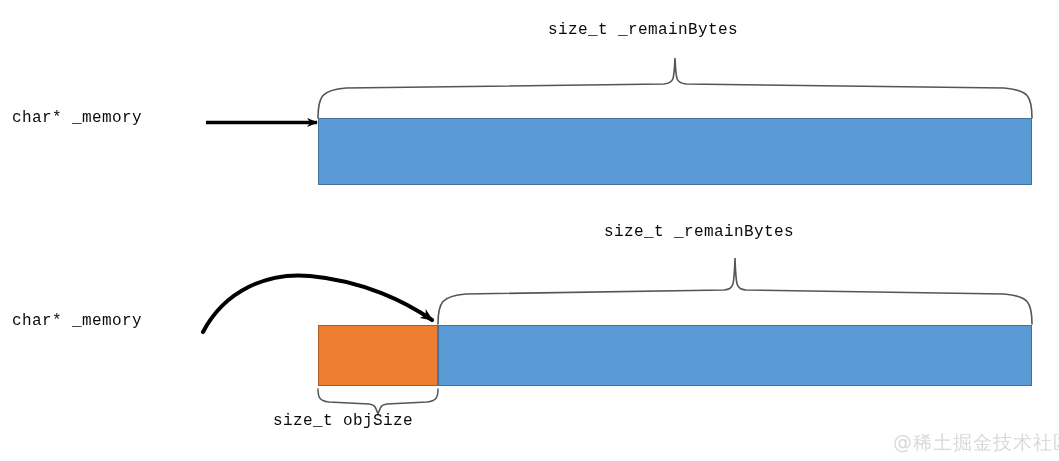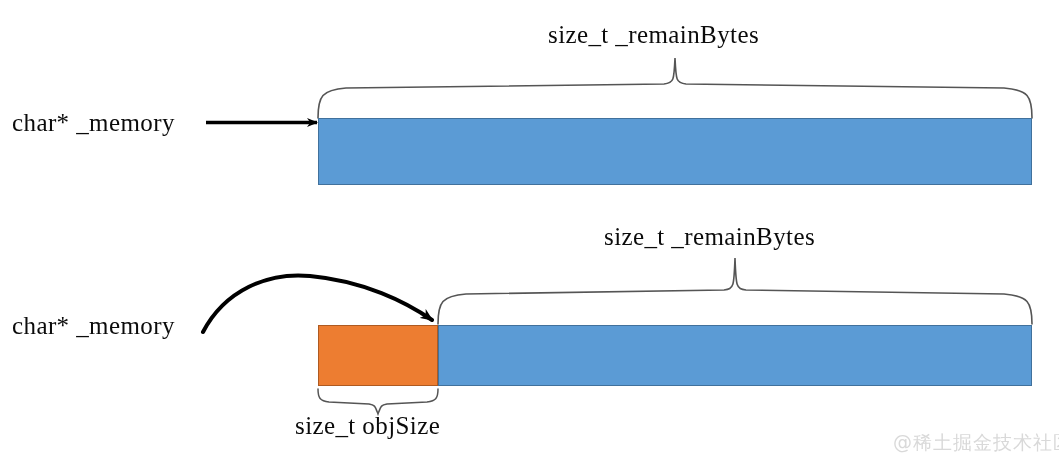--- a/index.html
+++ b/index.html
@@ -16,22 +16,22 @@
   }
   #canvas {
     position: absolute;
     left: 0;
     top: 0;
     width: 1059px;
     height: 461px;
   }
   .diagram-label {
     position: absolute;
-    font-family: Liberation Serif, serif;
-    font-size: 25px;
+    font-family: Liberation Mono, monospace;
+    font-size: 16px;
     letter-spacing: 0.4px;
     color: #0b0b0b;
     white-space: nowrap;
     line-height: 1;
   }
   .mem-block {
     position: absolute;
     box-sizing: border-box;
     border: 1px solid #41719C;
   }
@@ -101,15 +101,15 @@
 <div class="mem-block blue" style="left:438px; top:325px; width:594px; height:61px;"></div>
 
 <div class="diagram-label" style="left:12px; top:110px;">char* _memory</div>
 
 <div class="diagram-label" style="left:548px; top:22px;">size_t _remainBytes</div>
 
 <div class="diagram-label" style="left:12px; top:313px;">char* _memory</div>
 
 <div class="diagram-label" style="left:604px; top:224px;">size_t _remainBytes</div>
 
-<div class="diagram-label" style="left:295px; top:413px;">size_t objSize</div>
+<div class="diagram-label" style="left:273px; top:413px;">size_t objSize</div>
 
 <div class="watermark" style="left:893px; top:430px;">@稀土掘金技术社区</div>
 
 </body></html>

